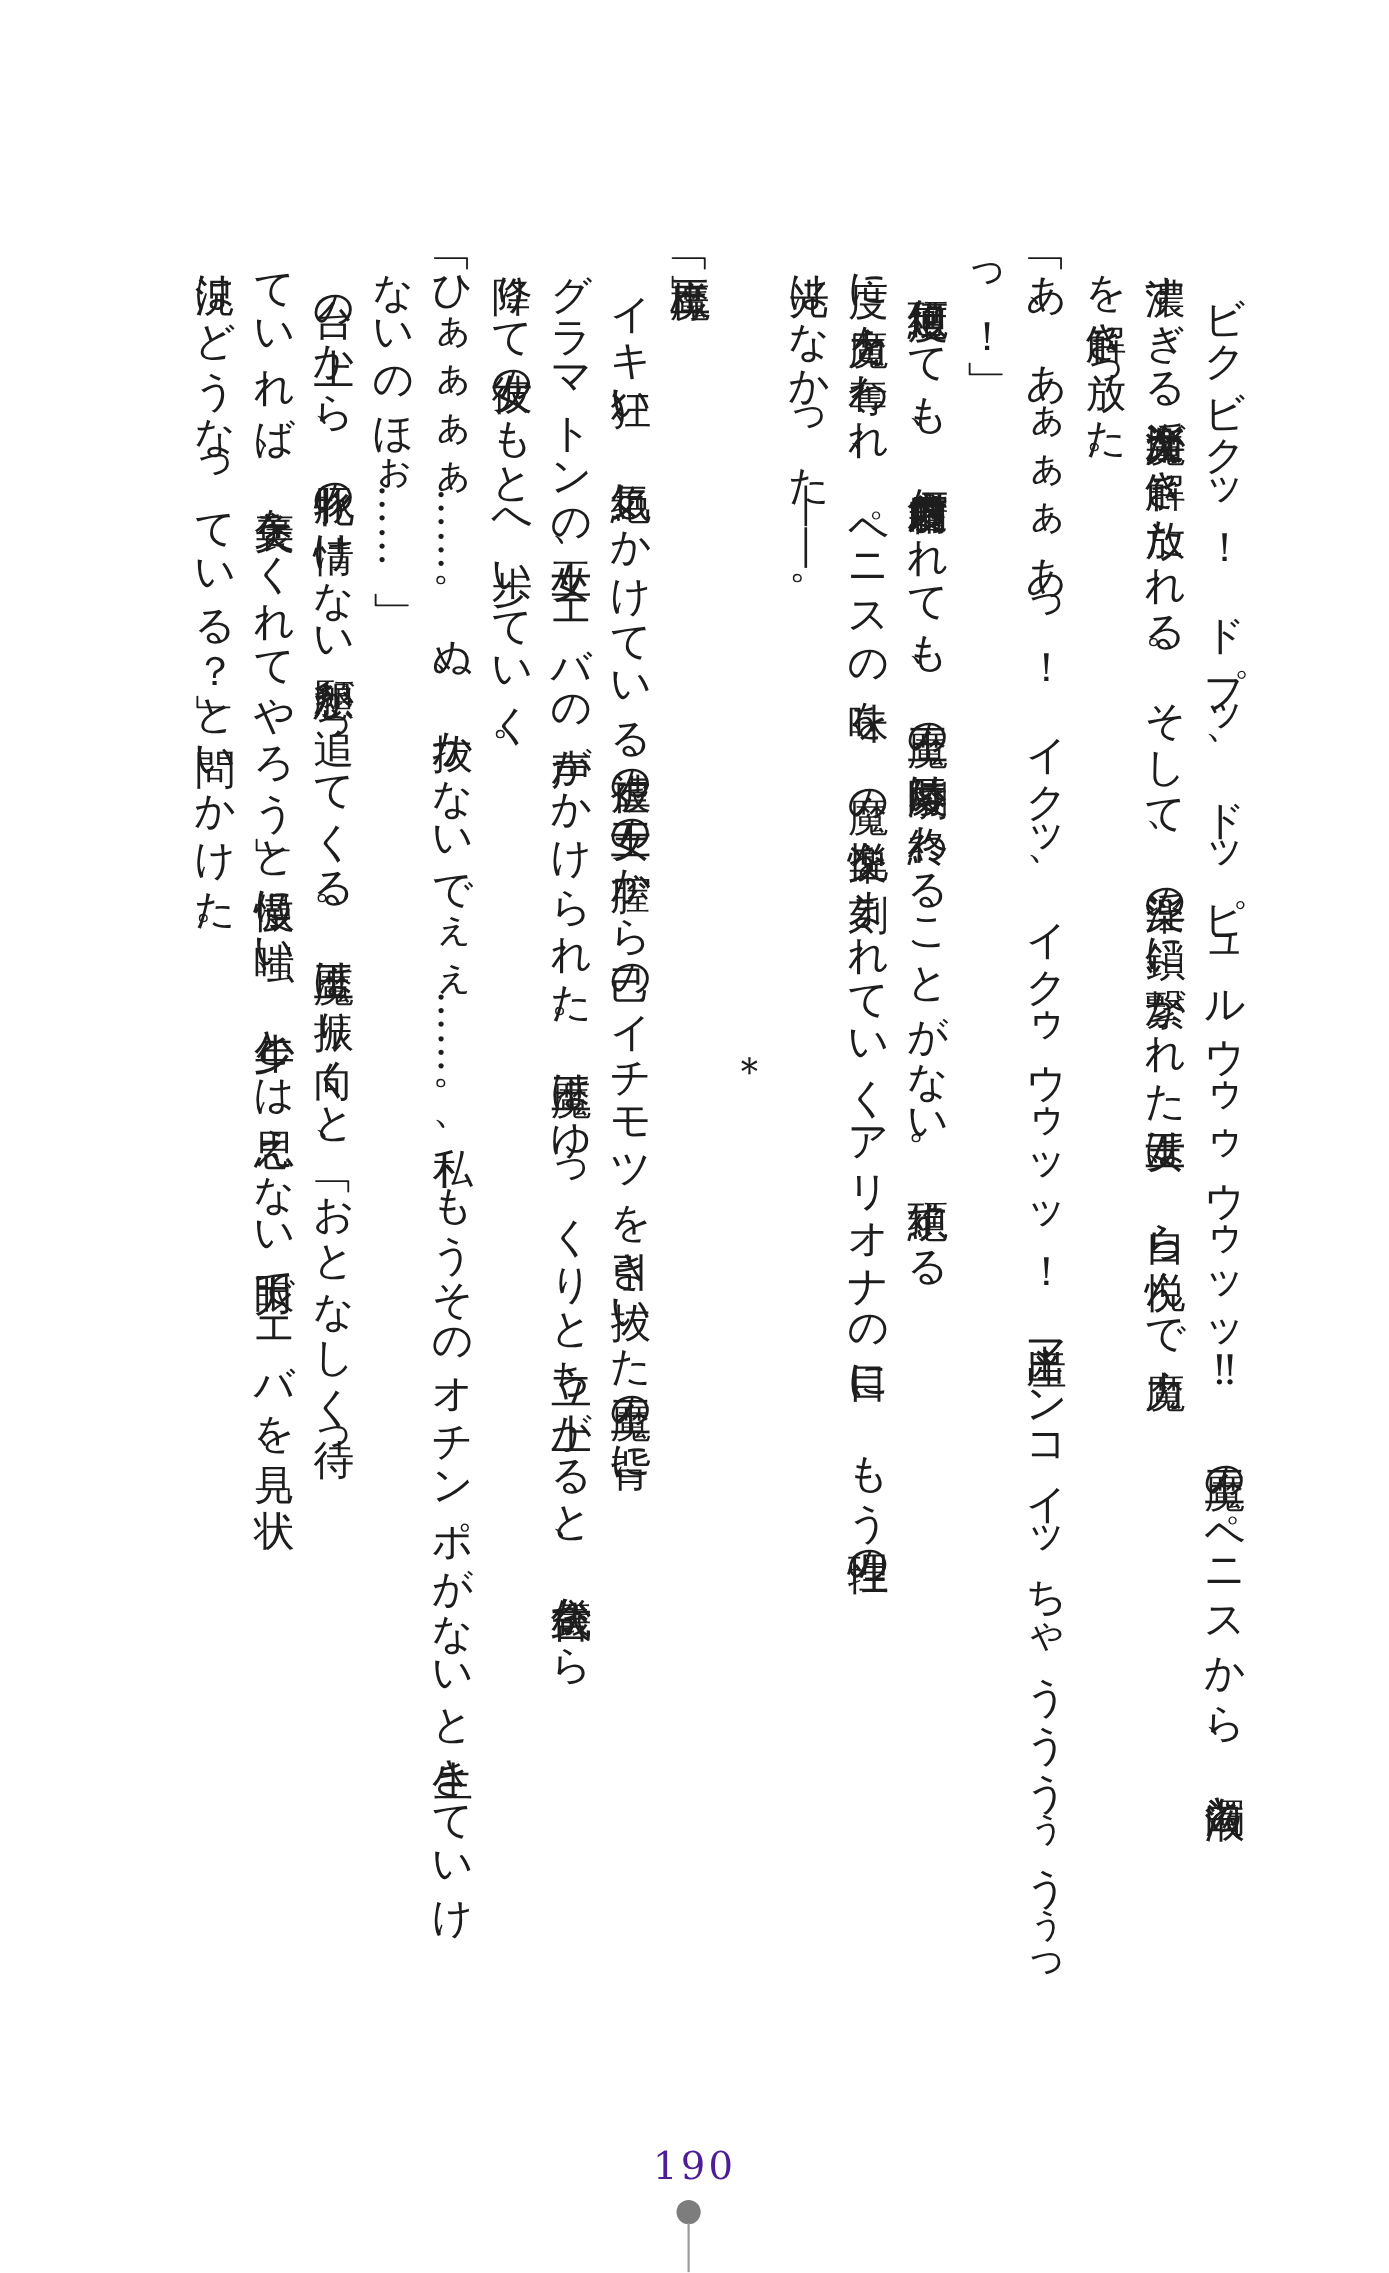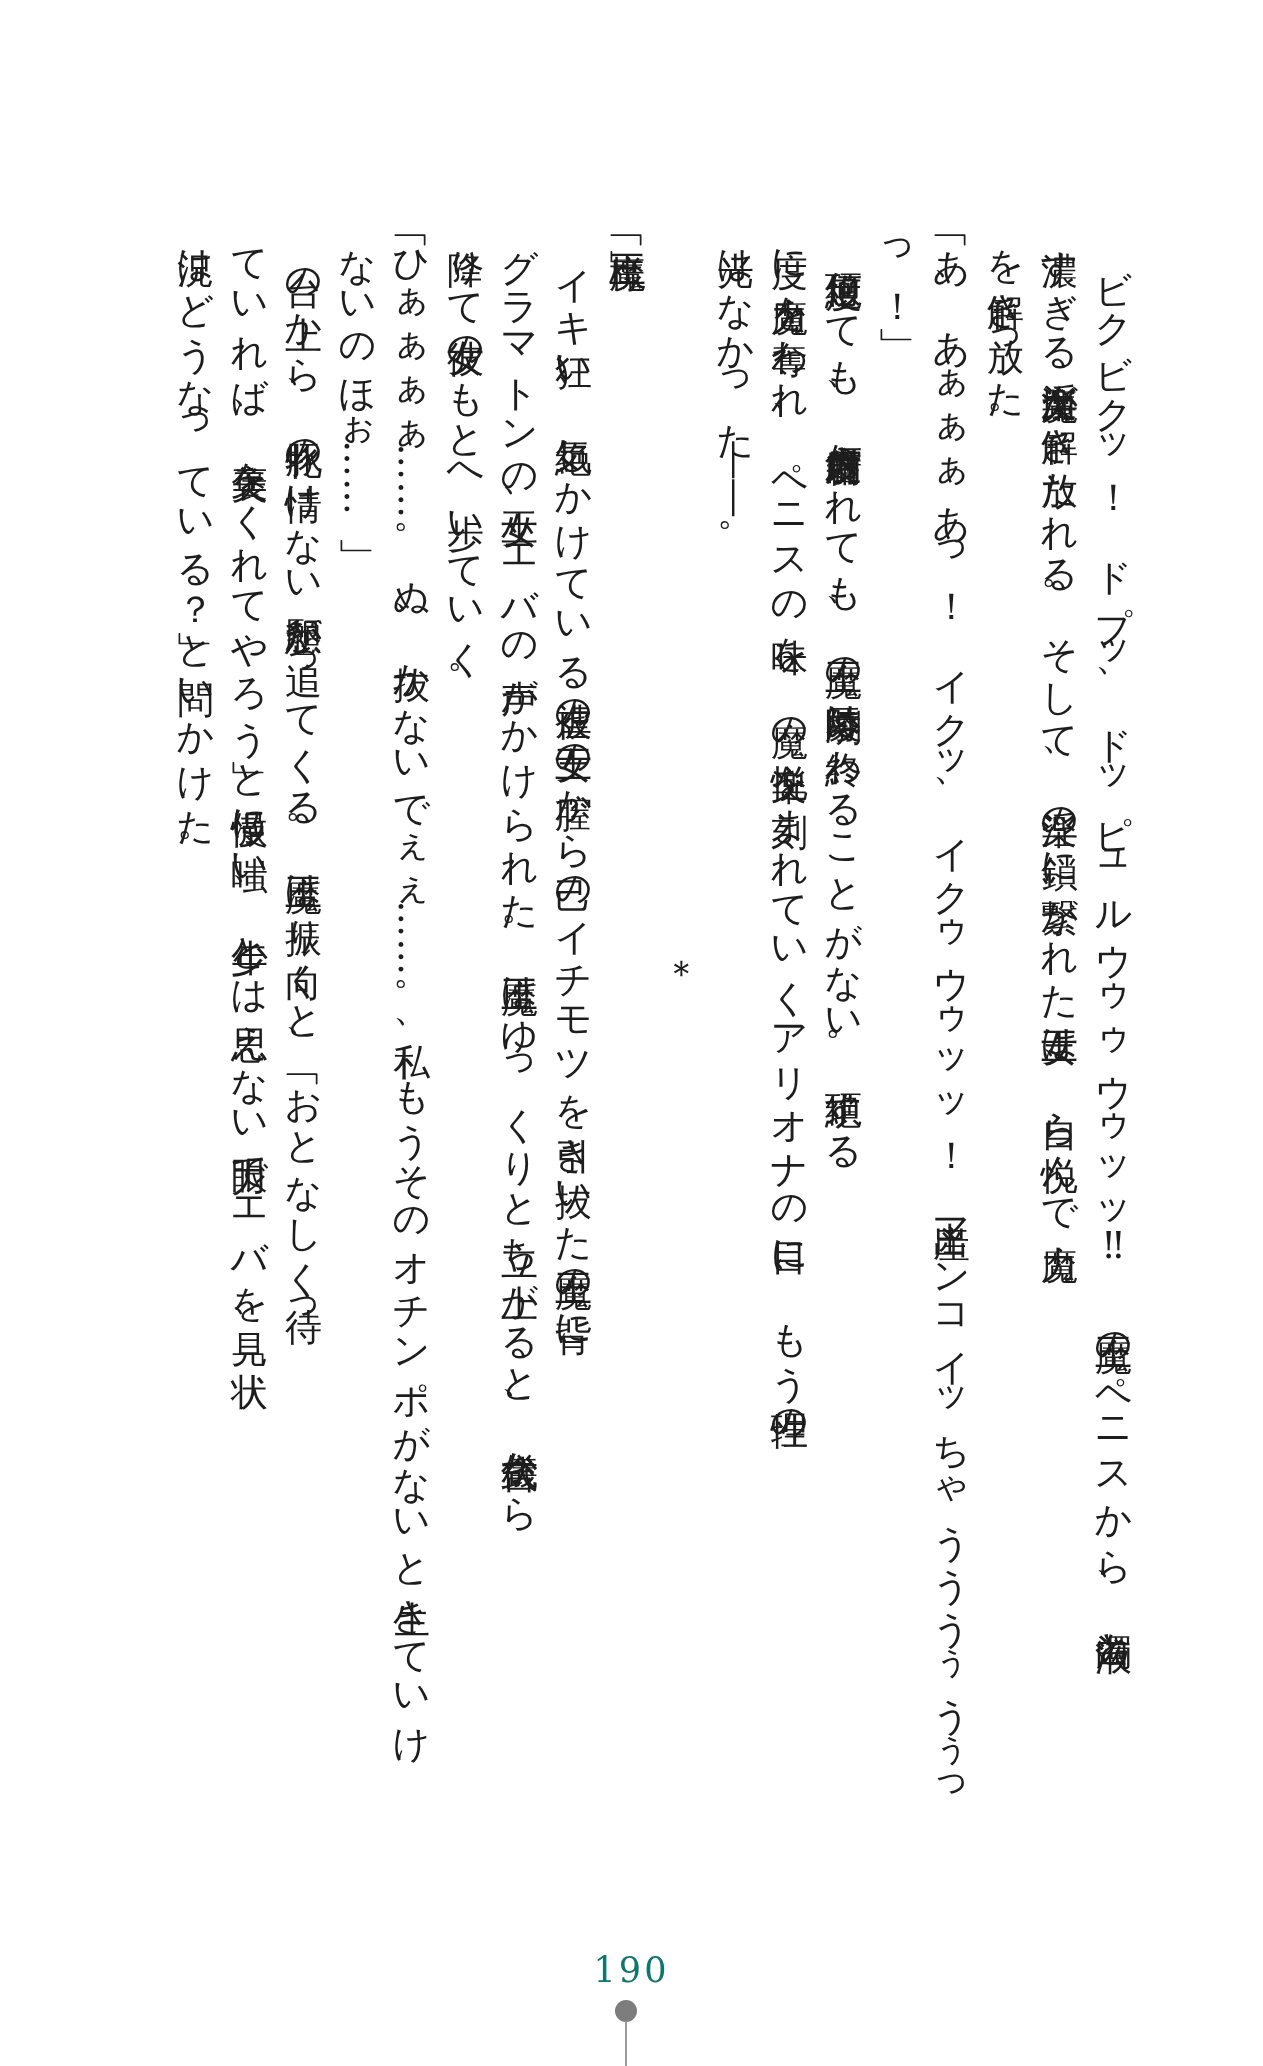--- a/index.html
+++ b/index.html
@@ -41,21 +41,21 @@
   }
   
   .page-number {
     position: absolute;
     top: 1950px;
     left: 0;
     width: 100%;
     text-align: center;
     font-size: 35px;
     letter-spacing: 3px;
-    color: #0f766e;
+    color: #4c1d95;
     font-family: "DejaVu Serif", "Liberation Serif", serif;
   }
   .marker-dot {
     position: absolute;
     top: 2000px;
     left: 615px;
     width: 22px;
     height: 22px;
     border-radius: 50%;
     background: #7d7d7d;

